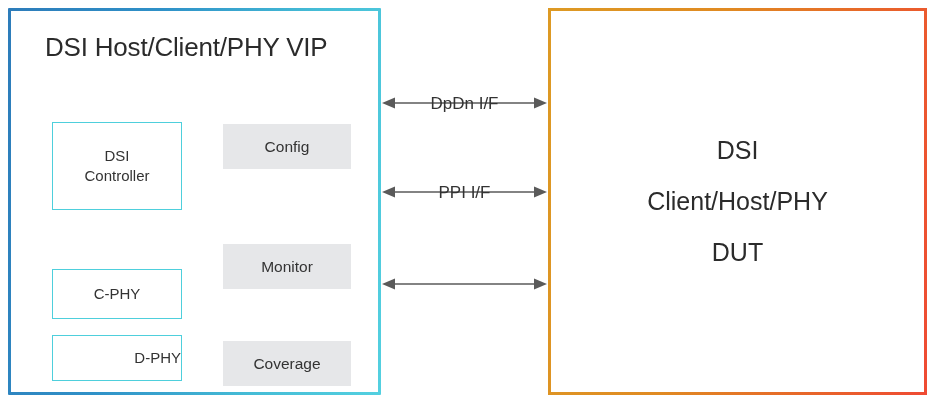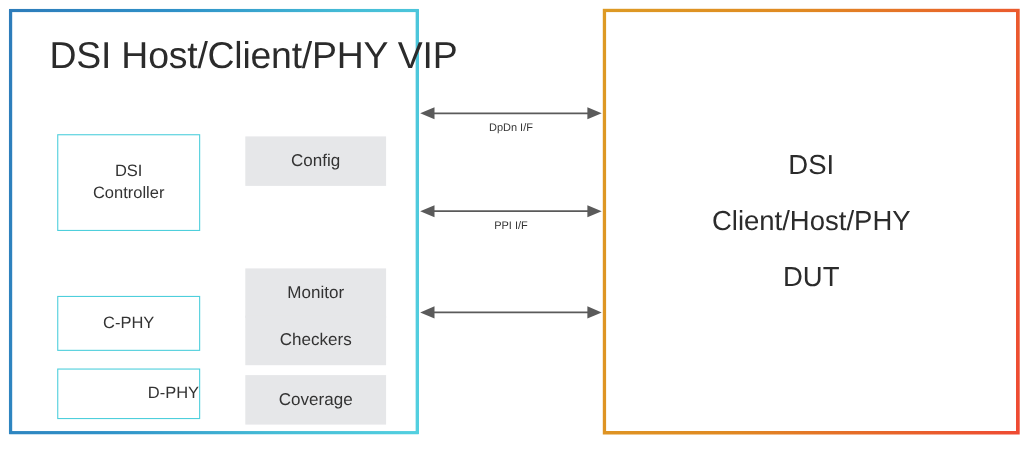--- a/index.html
+++ b/index.html
@@ -34,21 +34,21 @@
       linear-gradient(#ffffff, #ffffff),
       linear-gradient(100deg, #2d7cba 0%, #2f91c8 35%, #45bcd6 70%, #53d0e0 100%);
     background-origin: border-box;
     background-clip: content-box, border-box;
     border: 3px solid transparent;
   }
   .vip-title {
     position: absolute;
     left: 34px;
     top: 21px;
-    font-size: 34px;
+    font-size: 26px;
     color: #2b2b2b;
     letter-spacing: -0.2px;
     white-space: nowrap;
   }
 
   
   .cyan-box {
     position: absolute;
     box-sizing: border-box;
     background: #ffffff;
@@ -107,24 +107,24 @@
   .iface-arrow {
     position: absolute;
     left: 0;
     top: 8px;
     width: 167px;
     height: 14px;
   }
   .iface-label {
     position: absolute;
     left: 0;
-    top: 23px;
+    top: 6px;
     width: 167px;
     text-align: center;
-    font-size: 10px;
+    font-size: 17px;
     color: #333333;
   }
 
   
   .dut-panel {
     position: absolute;
     left: 548px;
     top: 8px;
     width: 379px;
     height: 387px;
@@ -170,23 +170,20 @@
     <div class="cyan-box" id="box-dphy">
       <span>D-PHY</span>
     </div>
 
     <div class="grey-box" id="box-config">
       <span>Config</span>
     </div>
     <div class="grey-box" id="box-monitor">
       <span>Monitor</span>
     </div>
-    <div class="grey-box" id="box-checkers">
-      <span>Checkers</span>
-    </div>
     <div class="grey-box" id="box-coverage">
       <span>Coverage</span>
     </div>
   </div>
 
   <div class="iface-band">
 
     <div class="iface-row" id="iface-dpdn">
       <svg class="iface-arrow" viewBox="0 0 167 14">
         <line x1="12" y1="7" x2="155" y2="7" stroke="#5a5a5a" stroke-width="1.6"></line>

